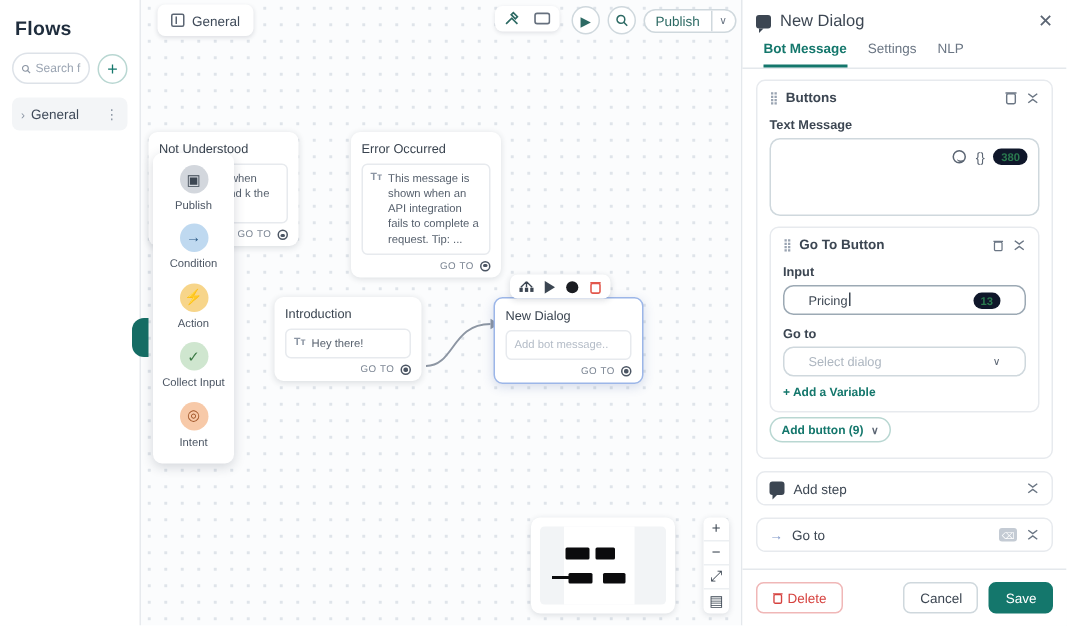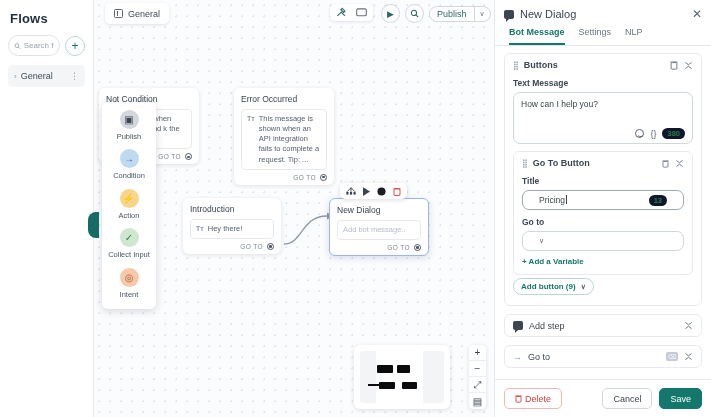--- a/index.html
+++ b/index.html
@@ -332,21 +332,21 @@
         <span class="cv">∨</span>
       </span>
     </div>
 
     <svg class="edge" width="60" height="60">
       <path d="M3 46 C 22 46, 20 18, 46 18" fill="none" stroke="#8d96a3" stroke-width="1.3"></path>
       <polygon points="46,14.5 52,18 46,21.5" fill="#8d96a3"></polygon>
     </svg>
 
     <div class="node" id="node-not-understood">
-      <div class="ntitle">Not Condition</div>
+      <div class="ntitle">Not Understood</div>
       <div class="nbody">
         <span class="tt">Tт</span>
         <span>s shown when understand k the user to...</span>
       </div>
       <div class="nfoot">
         <span>GO TO</span>
         <span class="port"></span>
       </div>
     </div>
 
@@ -482,21 +482,20 @@
           </span>
           <span class="hico">
             <svg width="9" height="9" viewBox="0 0 12 12">
               <path d="M2 2 L6 5 L10 2 M2 10 L6 7 L10 10" fill="none" stroke="#6b7684" stroke-width="1.3"></path>
             </svg>
           </span>
         </div>
         <div class="card-body">
           <div class="flabel">Text Message</div>
           <div class="textarea">
-            <div class="ta-val">How can I help you?</div>
             <div class="ta-tools">
               <span class="emoji"></span>
               <span class="curly">{}</span>
               <span class="counter">380</span>
             </div>
           </div>
 
           
           <div class="inner-card">
             <div class="card-head">
@@ -509,27 +508,28 @@
                   <line x1="0.4" y1="2.3" x2="9.6" y2="2.3" stroke="#6b7684" stroke-width="1.2"></line>
                 </svg>
               </span>
               <span class="hico">
                 <svg width="9" height="9" viewBox="0 0 12 12">
                   <path d="M2 2 L6 5 L10 2 M2 10 L6 7 L10 10" fill="none" stroke="#6b7684" stroke-width="1.3"></path>
                 </svg>
               </span>
             </div>
             <div class="card-body">
-              <div class="flabel">Title</div>
+              <div class="flabel">Input</div>
               <div class="input-row">
                 <span class="input-val"><span>Pricing</span><span class="caret"></span></span>
                 <span class="counter">13</span>
               </div>
               <div class="flabel" style="margin-top:7px">Go to</div>
               <div class="input-row plain">
+                <span class="input-ph">Select dialog</span>
                 <span class="chev-d">∨</span>
               </div>
               <div class="addvar">+ Add a Variable</div>
             </div>
           </div>
 
           <div class="addbtn-pill">
             <span>Add button (9)</span>
             <span class="chev-d">∨</span>
           </div>

